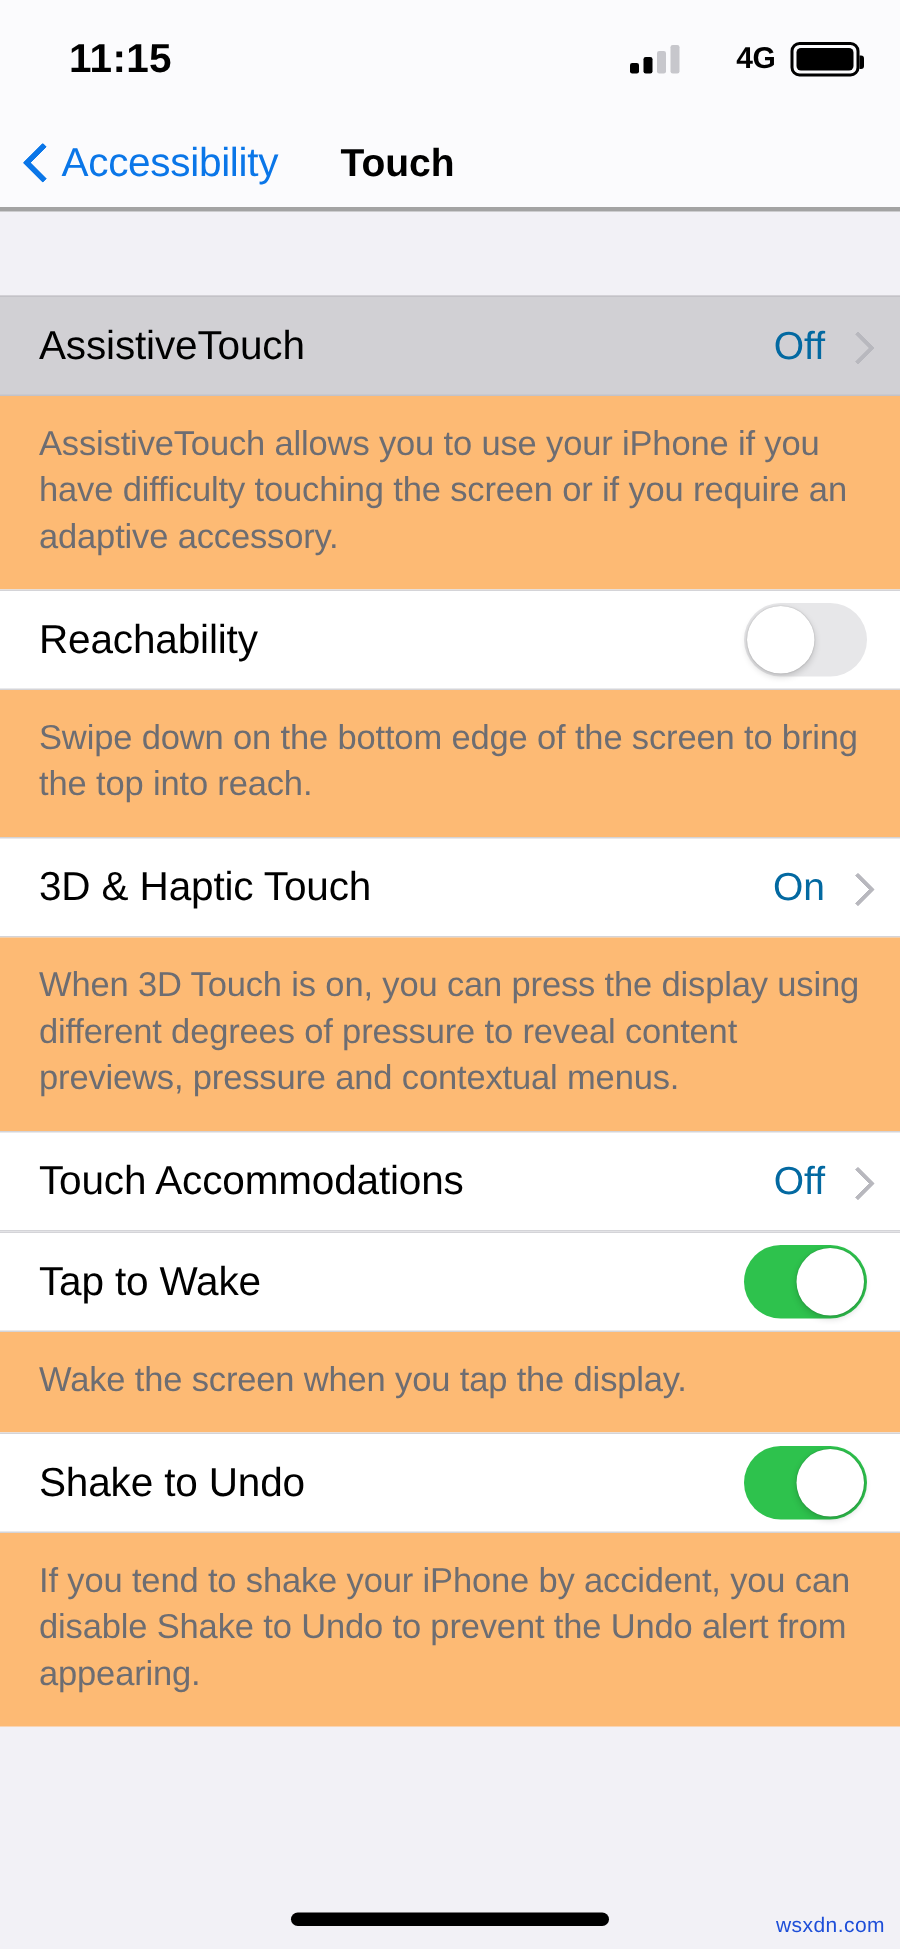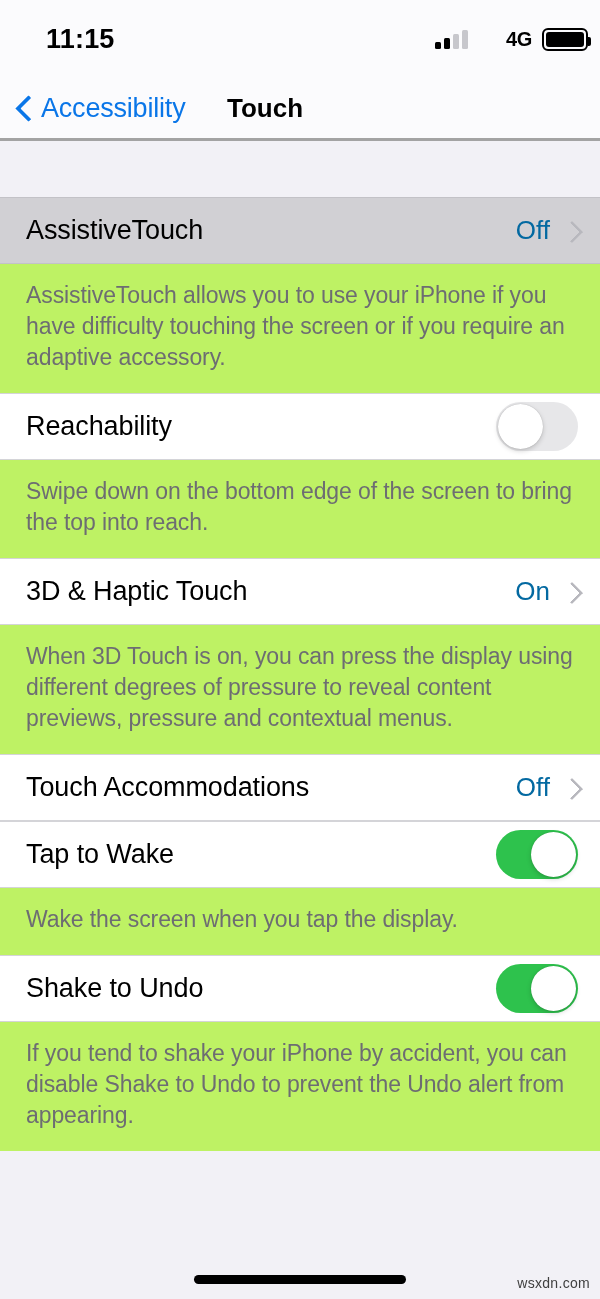--- a/index.html
+++ b/index.html
@@ -15,21 +15,21 @@
     background: #f2f1f6;
   }
 
   
   .statusbar {
     height: 78px;
     background: #fbfbfd;
     display: flex;
     align-items: center;
     justify-content: space-between;
-    padding: 0 12px 0 46px;
+    padding: 0 27px 0 46px;
   }
   .status-time {
     font-size: 27px;
     font-weight: bold;
     color: #000;
     letter-spacing: 0.2px;
   }
   .status-right {
     display: flex;
     align-items: center;
@@ -180,21 +180,21 @@
     width: 45px; height: 45px;
     border-radius: 50%;
     background: #fff;
     box-shadow: 0 2px 5px rgba(0,0,0,0.18), 0 0 1px rgba(0,0,0,0.25);
   }
   .toggle.off .knob { left: 2px; }
   .toggle.on  .knob { left: 35px; }
 
   
   .footer {
-    background: #bef264;
+    background: #fdba74;
     padding: 16px 26px 20px 26px;
     font-size: 23px;
     line-height: 31px;
     color: #6d6d72;
     letter-spacing: -0.1px;
   }
 
   
   .home-area {
     position: absolute;
@@ -208,21 +208,21 @@
     transform: translateX(-50%);
     bottom: 15px;
     width: 212px; height: 9px;
     background: #000;
     border-radius: 5px;
   }
   .watermark {
     position: absolute;
     right: 10px; bottom: 8px;
     font-size: 14px;
-    color: #404040;
+    color: #1d4ed8;
     letter-spacing: 0.3px;
   }
 </style>
 </head>
 <body>
 
 <div id="screen">
 
   <div class="statusbar">
     <div class="status-time">11:15</div>

